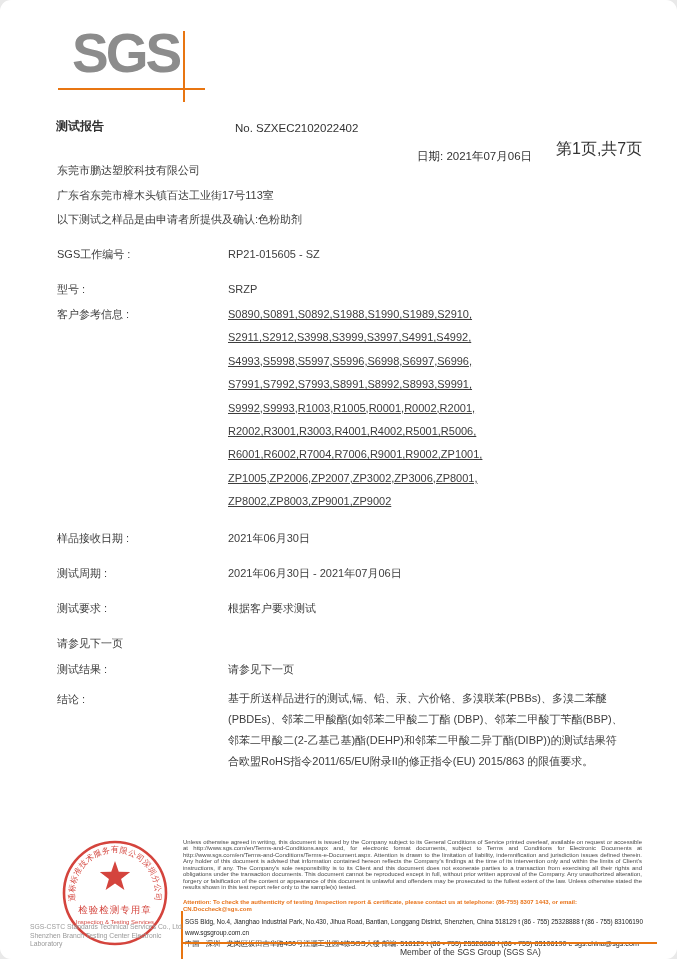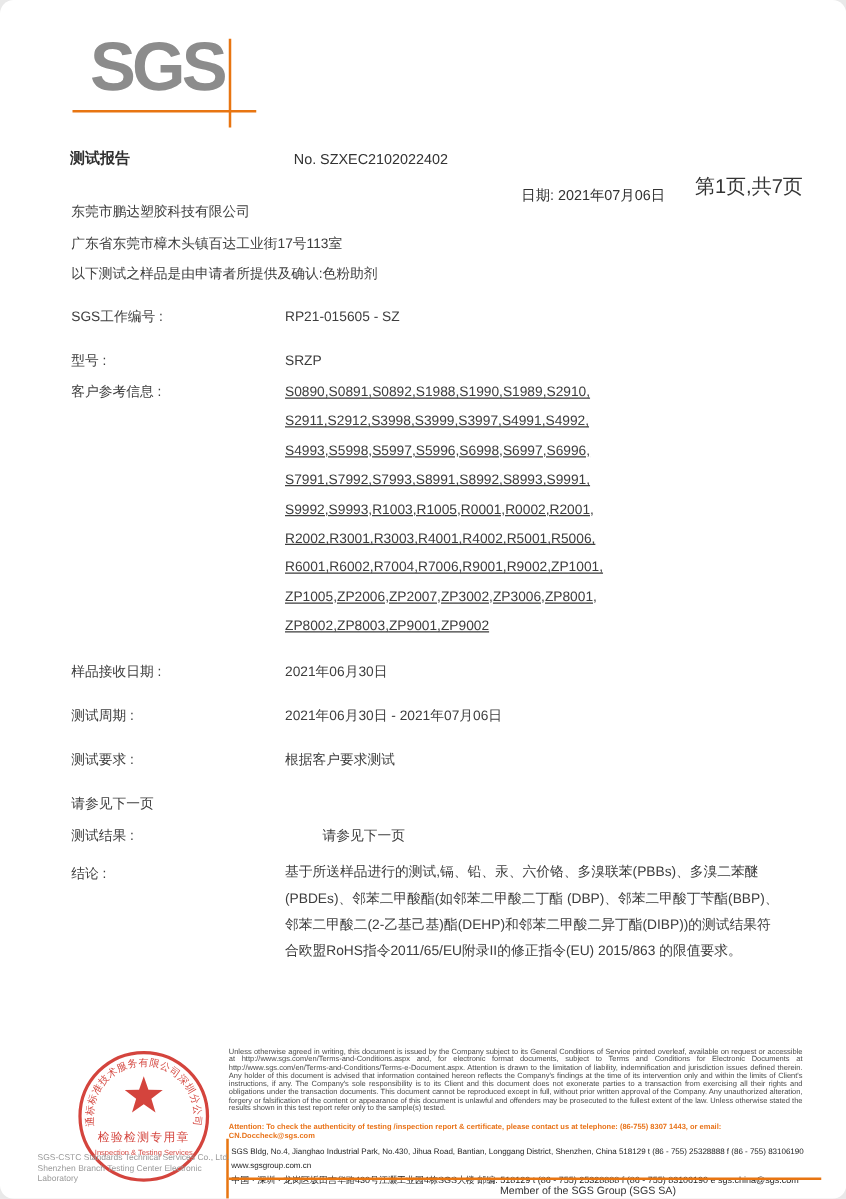--- a/index.html
+++ b/index.html
@@ -17,21 +17,21 @@
   .hdr-page{position:absolute;left:556px;top:139px;font-size:16px;color:#333;}
   
   .body{position:absolute;left:57px;top:158px;width:570px;font-size:11px;color:#3d3d3d;}
   .client-line{line-height:25px;}
   .intro{line-height:22px;}
   .frow{display:flex;align-items:flex-start;line-height:22px;margin-top:13px;}
   .frow .lbl{width:171px;flex:0 0 171px;}
   .frow .val{flex:1;}
   .val.multi{white-space:pre-line;line-height:23.4px;text-decoration:underline;}
   .frow.ref{margin-top:3px;}
-  .frow.gap{margin-top:4px;gap:30px;}
+  .frow.gap{margin-top:4px;}
   .frow.conc{margin-top:8px;}
   .frow.conc .val{line-height:21px;}
   
   .legal{position:absolute;left:183px;top:839px;width:459px;font-size:6px;line-height:6.45px;
          text-align:justify;color:#4a4a4a;}
   .attention{position:absolute;left:183px;top:899px;width:459px;font-size:6px;line-height:6.6px;
              font-weight:700;color:#e8731a;}
   .addr{position:absolute;left:185px;top:916px;width:460px;font-size:6.4px;color:#222;line-height:11px;}
   .addr .cn{font-size:7.2px;}
   .foot-vline{position:absolute;left:181px;top:911px;width:1.5px;height:48px;background:#e87511;}

